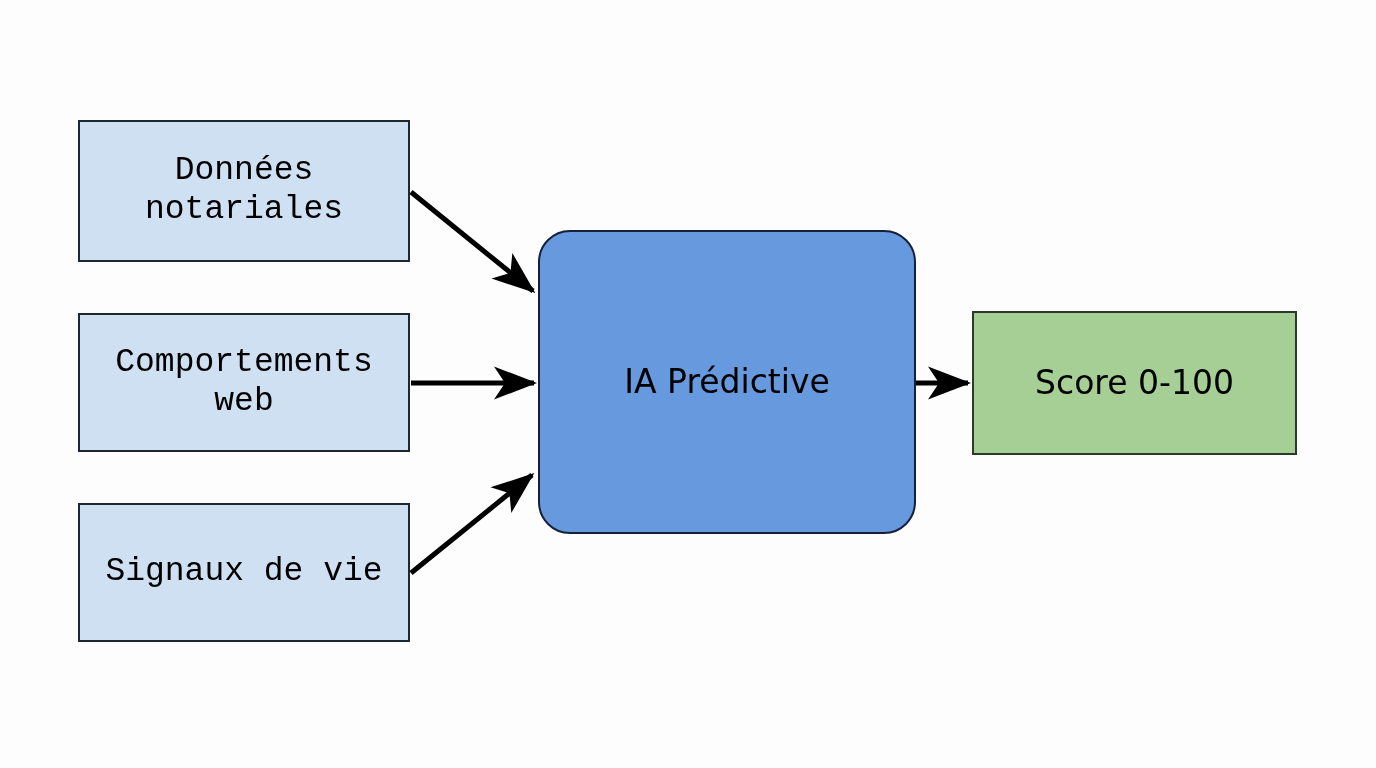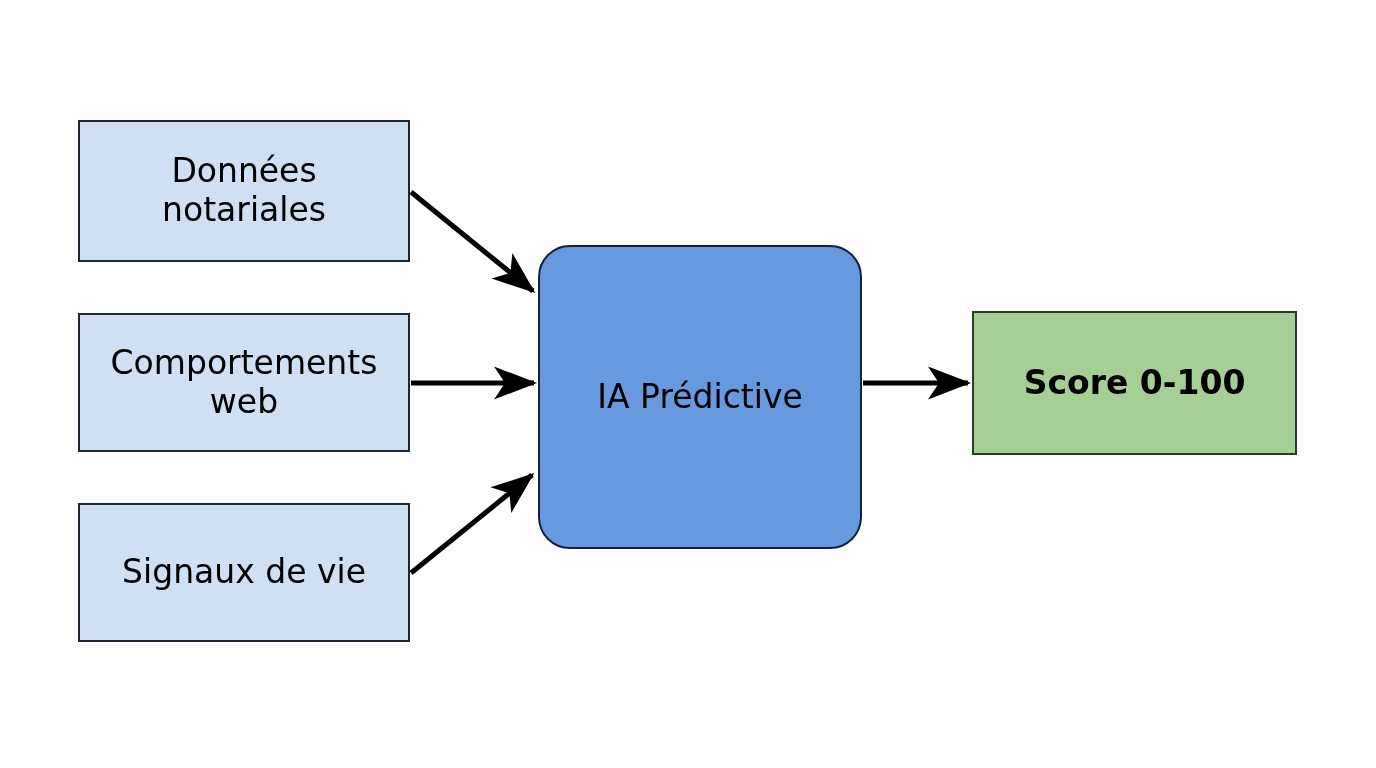--- a/index.html
+++ b/index.html
@@ -33,20 +33,21 @@
     align-items: center;
     justify-content: center;
     text-align: center;
     color: #000000;
     line-height: 1.18;
   }
   .node-input {
     background: #cfe0f3;
     border: 2px solid #1f2733;
     font-size: 33px;
+    font-family: Liberation Mono, monospace;
   }
   .node-core {
     background: #6699dd;
     border: 2px solid #16203a;
     border-radius: 32px;
     font-size: 33px;
   }
   .node-output {
     background: #a6cf96;
     border: 2px solid #2b3b2b;
@@ -54,22 +55,22 @@
   }
   .node-label {
     display: block;
     padding: 0 10px;
     white-space: pre-line;
   }
   
   #node-donnees-notariales   { left: 78px;  top: 120px; width: 332px; height: 142px; }
   #node-comportements-web    { left: 78px;  top: 313px; width: 332px; height: 139px; }
   #node-signaux-de-vie       { left: 78px;  top: 503px; width: 332px; height: 139px; }
-  #node-ia-predictive        { left: 538px; top: 230px; width: 324px; height: 304px; margin-top: 15px; }
-  #node-score                { left: 972px; top: 311px; width: 325px; height: 144px; font-weight: bold; }
+  #node-ia-predictive        { left: 538px; top: 230px; width: 378px; height: 304px; }
+  #node-score                { left: 972px; top: 311px; width: 325px; height: 144px; }
 </style>
 </head>
 <body>
 
 <div id="canvas">
 
   <svg id="edge-layer" viewBox="0 0 1376 768" width="1376" height="768" aria-hidden="true">
     <defs>
       <marker id="arrowhead" markerWidth="9" markerHeight="7" refX="8.4" refY="3.5" orient="auto" markerUnits="strokeWidth">
         <path d="M0.4,0.2 L9,3.5 L0.4,6.8 L2.6,3.5 Z" fill="#000000"></path>

